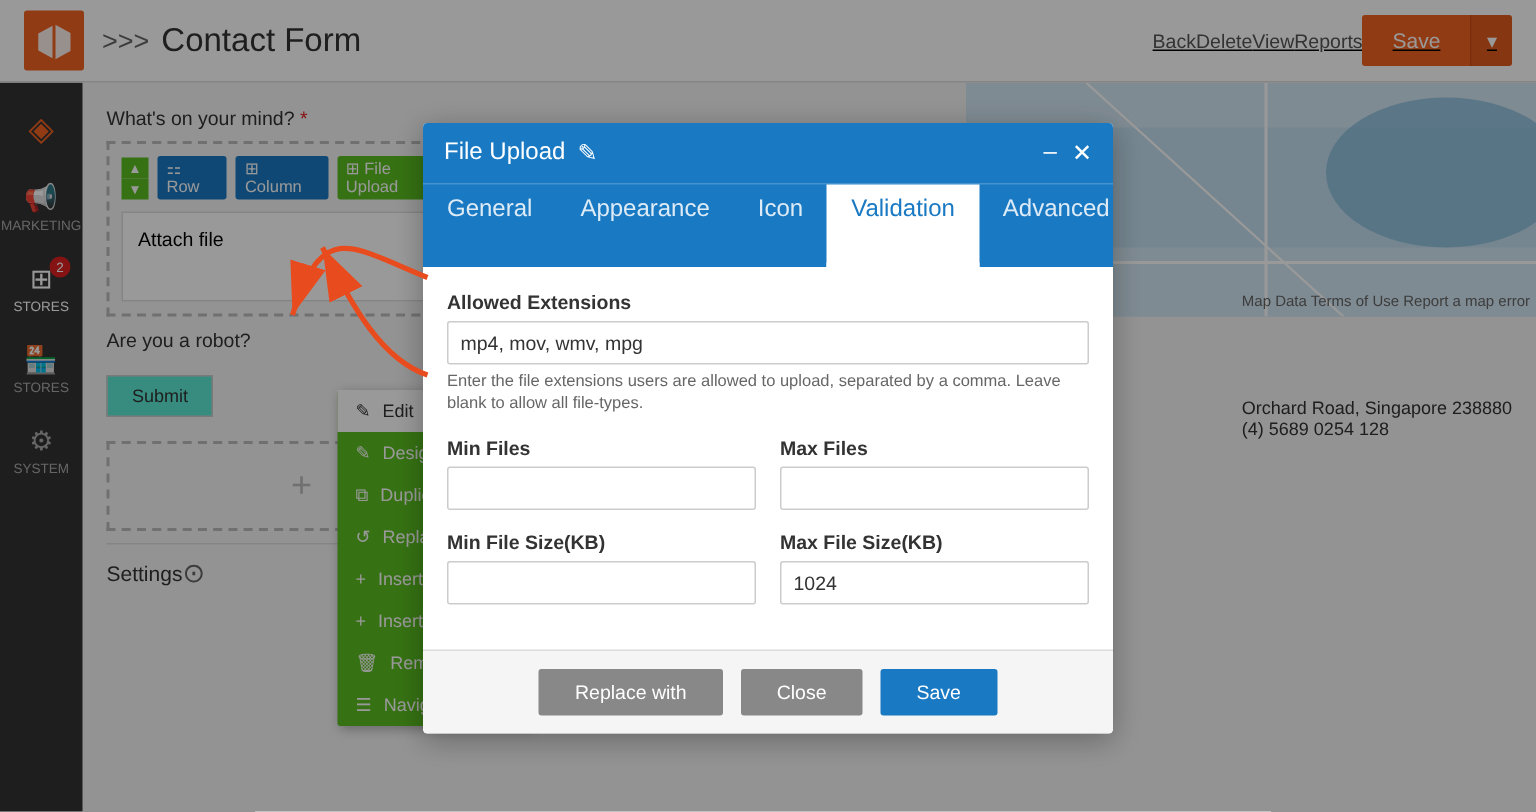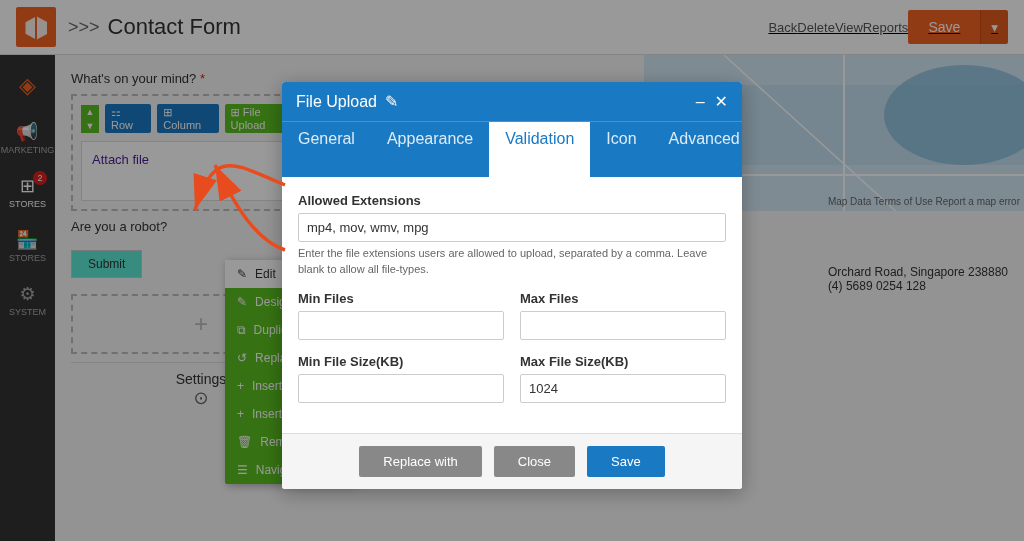--- a/index.html
+++ b/index.html
@@ -149,21 +149,21 @@
     }
     .context-menu-item.edit-item { background: #fff; color: #333; }
 
     
     .attach-file-area {
       border: 1px solid #ddd;
       padding: 10px;
       background: #fff;
       min-height: 60px;
     }
-    .attach-file-label { font-size: 13px; color: #4c1d95; margin-bottom: 6px; }
+    .attach-file-label { font-size: 13px; color: #000000; margin-bottom: 6px; }
 
     .are-you-robot { font-size: 13px; color: #333; margin: 8px 0; }
     .submit-btn {
       background: #5eead4; border: 1px solid #ccc; padding: 6px 16px; cursor: pointer; color: #333; font-size: 12px; margin: 8px 0;
     }
 
     
     .map-area {
       position: absolute;
       right: 0; top: 0;
@@ -425,21 +425,21 @@
 
       <div class="are-you-robot" style="margin-top:8px; width:260px;">Are you a robot?</div>
       <button class="submit-btn">Submit</button>
 
       
       <div class="add-block" style="width:260px;">
         <span>+</span>
       </div>
 
       
-      <div style="display:flex;align-items:center;justify-content:flex-start;border-top:1px solid #ddd;padding-top:8px;width:260px;flex-direction:column;">
+      <div style="display:flex;align-items:center;justify-content:flex-start;border-top:1px solid #ddd;padding-top:8px;width:260px;">
         <span class="settings-label">Settings</span>
         <button style="background:none;border:none;cursor:pointer;font-size:18px;color:#666;">⊙</button>
       </div>
 
     </div>
   </div>
 </div>
 
 <div class="modal-overlay">
   <div class="modal">
@@ -466,22 +466,22 @@
       </div>
       <div class="modal-header-actions">
         <button class="modal-header-btn">–</button>
         <button class="modal-header-btn">✕</button>
       </div>
     </div>
 
     <div class="modal-tabs">
       <div class="modal-tab">General</div>
       <div class="modal-tab">Appearance</div>
+      <div class="modal-tab">Icon</div>
       <div class="modal-tab active">Validation</div>
-      <div class="modal-tab">Icon</div>
       <div class="modal-tab">Advanced</div>
       <div class="modal-tab">Design Options</div>
     </div>
 
     <div class="modal-body">
       <div class="form-group">
         <label class="form-label">Allowed Extensions</label>
         <input type="text" class="form-input" value="mp4, mov, wmv, mpg" style="">
         <div class="form-hint">Enter the file extensions users are allowed to upload, separated by a comma. Leave blank to allow all file-types.</div>
       </div>

